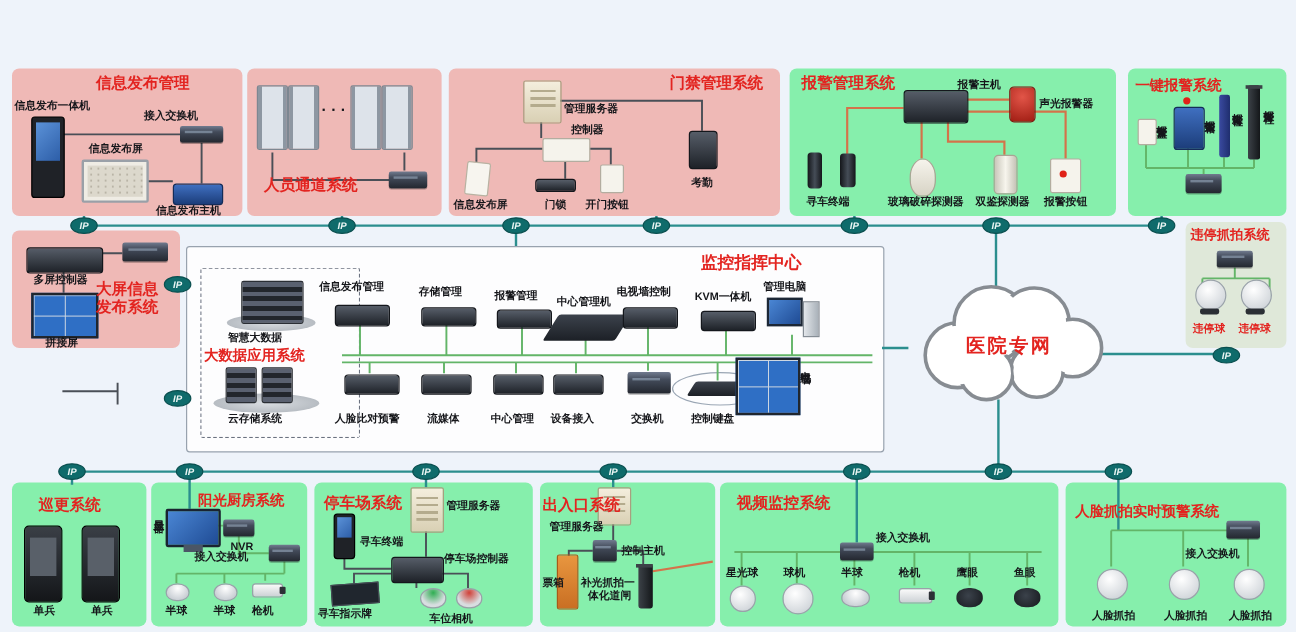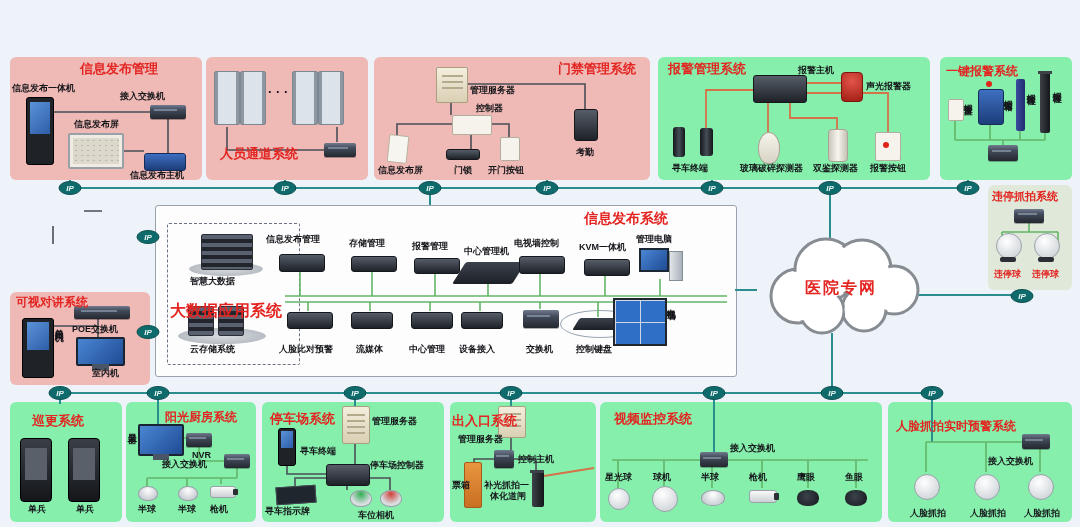--- a/index.html
+++ b/index.html
@@ -139,38 +139,38 @@
     <span class="reddot" style="left:46px;top:24px"></span>
     <span class="dev ic-blue" style="left:38px;top:32px;width:24px;height:34px"></span>
     <span class="lbl vlbl" style="left:63px;top:36px;height:34px">报警箱</span>
     <span class="dev ic-pole" style="left:76px;top:22px;width:9px;height:52px"></span>
     <span class="lbl vlbl" style="left:86px;top:30px;height:34px">报警柱</span>
     <span class="dev ic-pole2" style="left:100px;top:14px;width:10px;height:62px"></span>
     <span class="lbl vlbl" style="left:112px;top:28px;height:34px">报警柱</span>
     <span class="dev ic-sw" style="left:48px;top:88px;width:30px;height:16px"></span>
   </div>
 
-
-  <div class="box pink" style="left:10px;top:292px;width:140px;height:93px">
-    <span class="t" style="left:6px;top:4px;font-size:12px">可视对讲系统</span>
-    <span class="dev ic-kiosk" style="left:12px;top:26px;width:30px;height:58px"></span>
-    <span class="lbl vlbl" style="left:44px;top:30px;height:56px">单元门口机</span>
-    <span class="dev ic-sw" style="left:64px;top:14px;width:56px;height:13px"></span>
-    <span class="lbl" style="left:62px;top:32px">POE交换机</span>
-    <span class="dev ic-mon" style="left:66px;top:45px;width:45px;height:25px"></span>
-    <span class="lbl" style="left:82px;top:76px">室内机</span>
-  </div>
+  <div class="box pink" style="left:10px;top:192px;width:140px;height:98px">
+    <span class="dev ic-darkdev" style="left:12px;top:14px;width:62px;height:20px"></span>
+    <span class="dev ic-sw" style="left:92px;top:10px;width:38px;height:16px"></span>
+    <span class="lbl" style="left:18px;top:36px">多屏控制器</span>
+    <span class="t" style="left:70px;top:42px;font-size:13px">大屏信息</span>
+    <span class="t" style="left:70px;top:57px;font-size:13px">发布系统</span>
+    <span class="dev ic-grid" style="left:16px;top:52px;width:52px;height:34px"></span>
+    <span class="lbl" style="left:28px;top:88px">拼接屏</span>
+  </div>
+
 
   <div class="box whitebox" style="left:155px;top:205px;width:580px;height:170px">
-    <span class="t" style="left:428px;top:5px;font-size:14px">信息发布系统</span>
+    <span class="t" style="left:428px;top:5px;font-size:14px">监控指挥中心</span>
     <div class="dashedbox" style="left:11px;top:17px;width:131px;height:140px"></div>
     <span class="dev ic-base" style="left:33px;top:56px;width:74px;height:14px"></span>
     <span class="dev ic-stack" style="left:45px;top:28px;width:50px;height:34px"></span>
     <span class="lbl" style="left:34px;top:70px">智慧大数据</span>
-    <span class="t" style="left:14px;top:96px;font-size:16px">大数据应用系统</span>
+    <span class="t" style="left:14px;top:84px;font-size:12px">大数据应用系统</span>
     <span class="dev ic-base" style="left:22px;top:122px;width:88px;height:16px"></span>
     <span class="dev ic-stack" style="left:32px;top:100px;width:24px;height:28px"></span>
     <span class="dev ic-stack" style="left:62px;top:100px;width:24px;height:28px"></span>
     <span class="lbl" style="left:34px;top:138px">云存储系统</span>
 
     <span class="lbl" style="left:110px;top:28px">信息发布管理</span>
     <span class="dev ic-darkdev" style="left:123px;top:48px;width:44px;height:16px"></span>
     <span class="lbl" style="left:193px;top:32px">存储管理</span>
     <span class="dev ic-darkdev" style="left:195px;top:50px;width:44px;height:14px"></span>
     <span class="lbl" style="left:256px;top:35px">报警管理</span>

